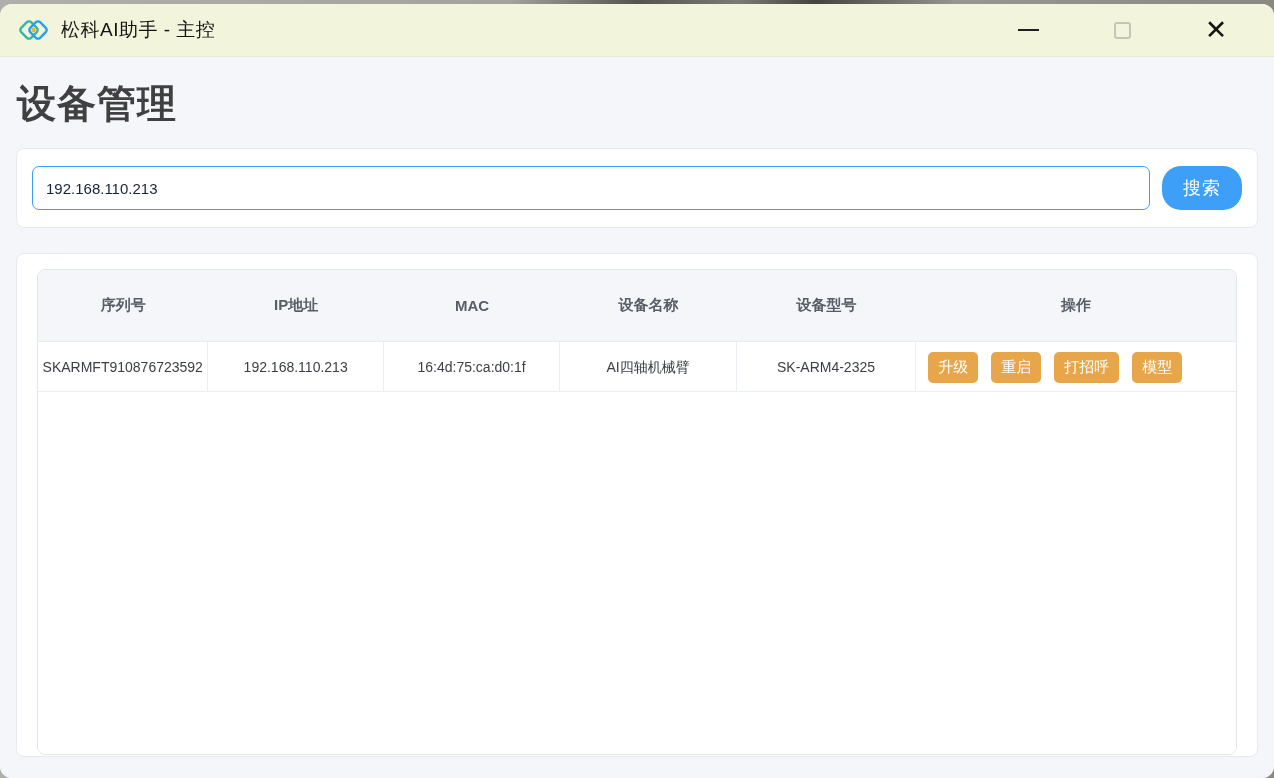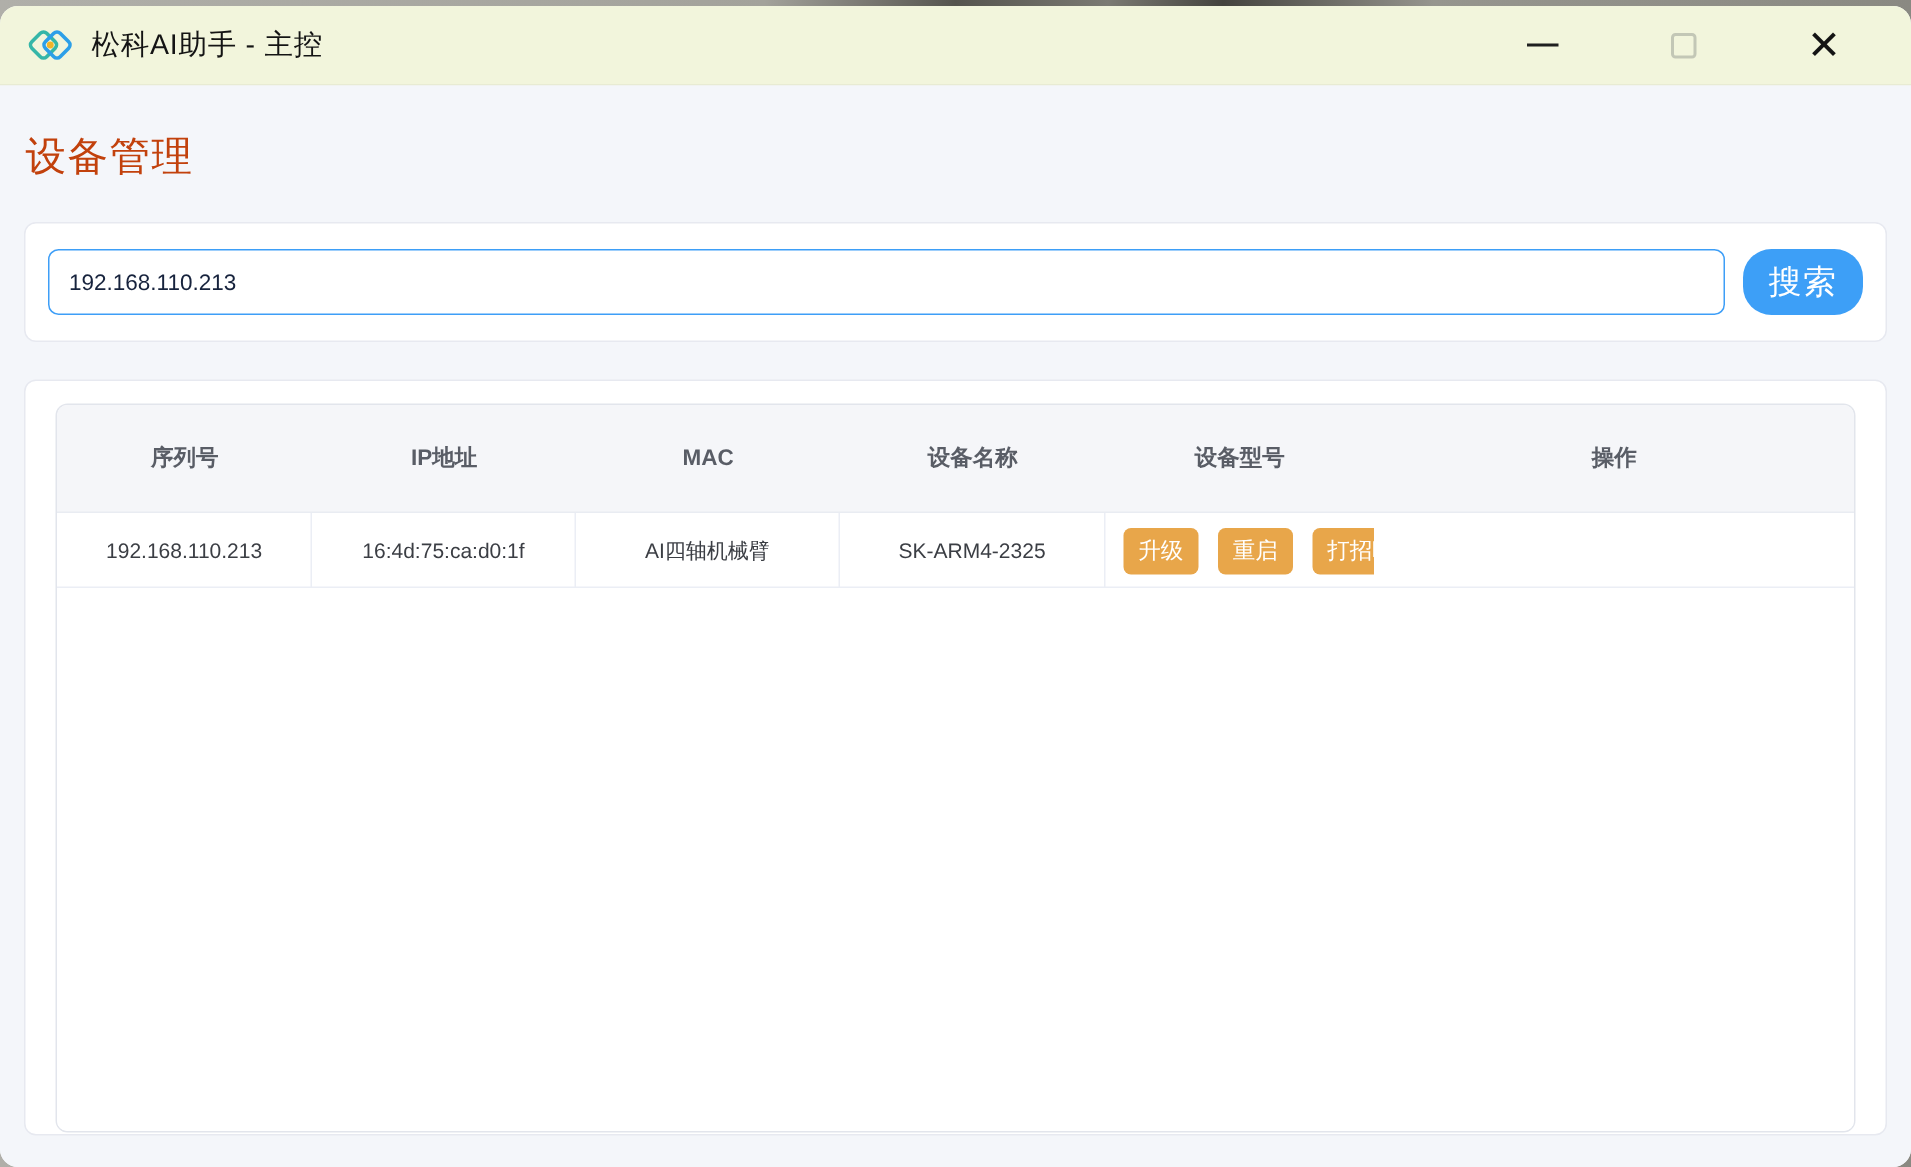--- a/index.html
+++ b/index.html
@@ -33,22 +33,22 @@
     padding-right: 28px;
   }
   .win-btn { display: flex; align-items: center; justify-content: center; width: 28px; height: 28px; cursor: pointer; }
   .minimize-bar { width: 21px; height: 2px; background: #1f1f1f; }
   .maximize-box { width: 17px; height: 17px; border: 2px solid #c3c7b6; border-radius: 3px; }
   .close-glyph { font-size: 27px; font-weight: 300; color: #141414; line-height: 1; }
   
   .content { flex: 1; padding: 0 16px; background: #f4f6fa; }
   .page-title {
     margin: 30px 0 27px 1px;
-    font-size: 27px; line-height: 34px;
-    font-weight: 400; color: #c2410c;
+    font-size: 39px; line-height: 34px;
+    font-weight: 700; color: #404040;
     letter-spacing: 1px;
   }
   .card {
     background: #ffffff;
     border: 1px solid #e7e9f0;
     border-radius: 8px;
   }
   
   .search-card {
     height: 80px;
@@ -65,21 +65,21 @@
     font-family: "Liberation Sans", "DejaVu Sans", sans-serif;
     caret-color: #000;
     background: #fff;
   }
   .search-btn {
     flex: 0 0 auto;
     width: 80px; height: 44px;
     background: #3d9ff7;
     color: #ffffff;
     border: none; border-radius: 19px;
-    font-size: 22px;
+    font-size: 18px;
     cursor: pointer;
     font-family: "Liberation Sans", "DejaVu Sans", sans-serif;
     letter-spacing: 1px;
   }
   
   .table-card {
     margin-top: 25px;
     height: 504px;
     padding: 15px 20px 10px;
   }
@@ -176,20 +176,21 @@
         <div class="t-row t-head">
           <div class="t-cell">序列号</div>
           <div class="t-cell">IP地址</div>
           <div class="t-cell">MAC</div>
           <div class="t-cell">设备名称</div>
           <div class="t-cell">设备型号</div>
           <div class="t-cell">操作</div>
         </div>
 
         <div class="t-row t-body-row">
+          <div class="t-cell">SKARMFT910876723592</div>
           <div class="t-cell">192.168.110.213</div>
           <div class="t-cell">16:4d:75:ca:d0:1f</div>
           <div class="t-cell">AI四轴机械臂</div>
           <div class="t-cell">SK-ARM4-2325</div>
           <div class="t-cell actions-cell">
             <button class="action-btn">升级</button>
             <button class="action-btn">重启</button>
             <button class="action-btn">打招呼</button>
             <button class="action-btn">模型</button>
           </div>

